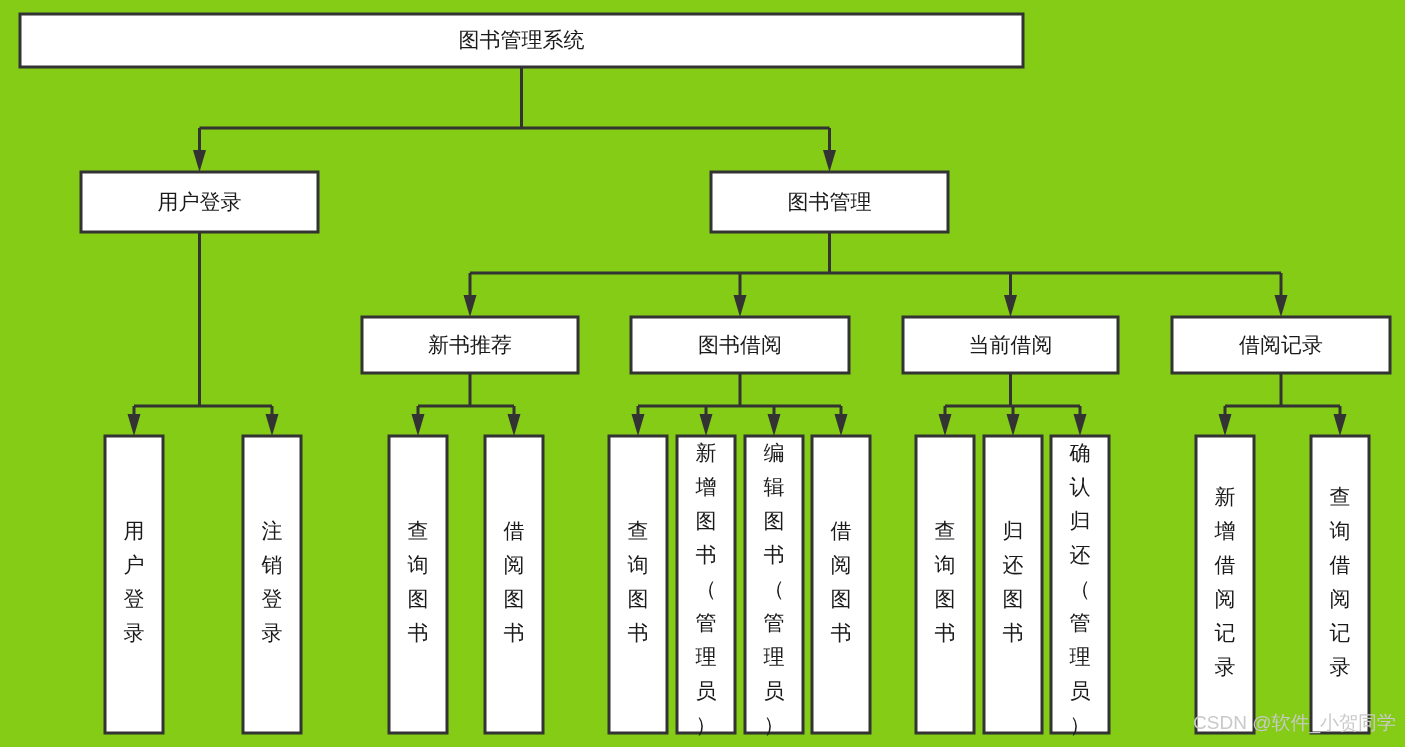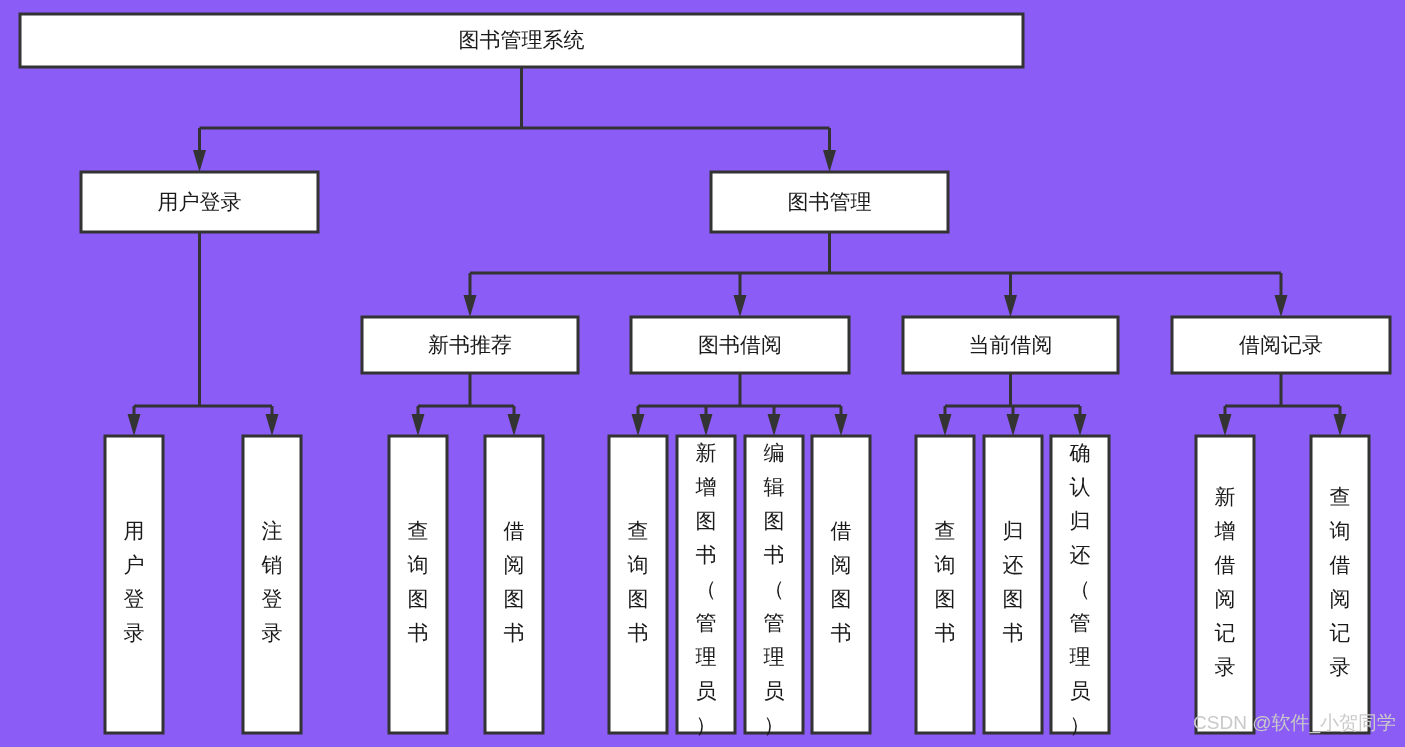--- a/index.html
+++ b/index.html
@@ -8,21 +8,21 @@
     padding: 0;
     background: #ffffff;
   }
   body {
     font-family: "Liberation Sans", "DejaVu Sans", sans-serif;
   }
   #diagram-root {
     position: relative;
     width: 1405px;
     height: 747px;
-    background: #8b5cf6;
+    background: #84cc16;
     overflow: hidden;
   }
   svg#tree-svg {
     position: absolute;
     top: 0;
     left: 0;
     width: 1405px;
     height: 747px;
     display: block;
   }

